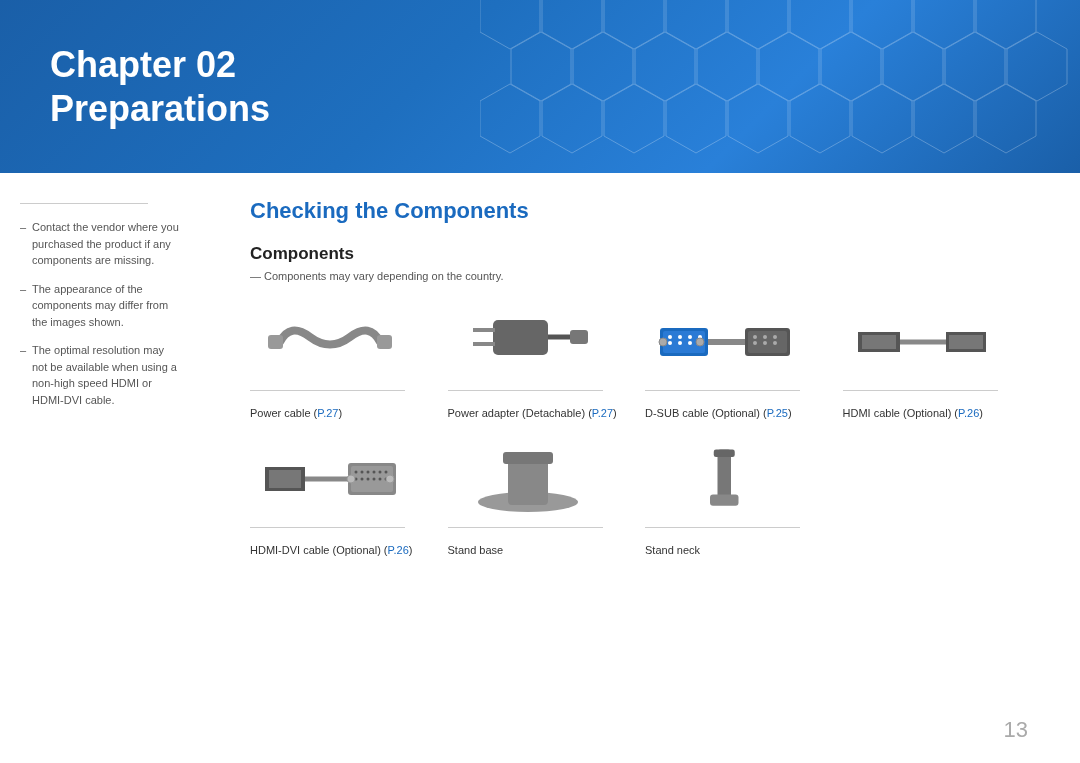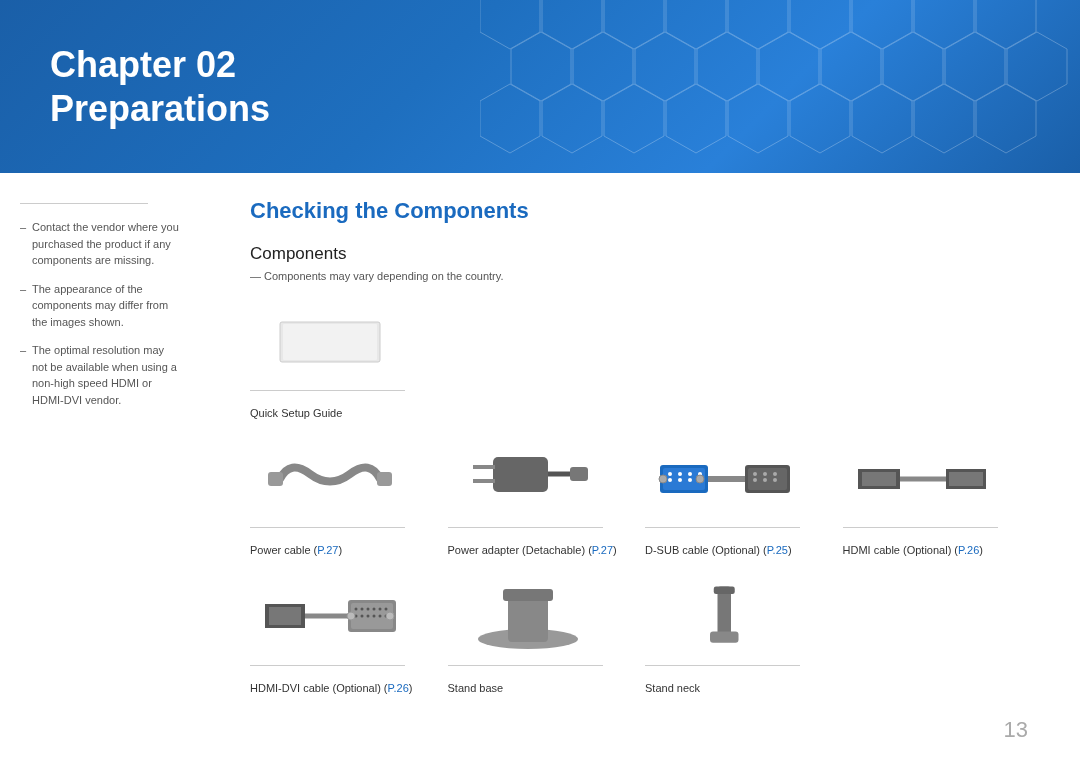--- a/index.html
+++ b/index.html
@@ -85,21 +85,21 @@
     .section-title {
       font-size: 22px;
       font-weight: 700;
       color: #1a6abf;
       margin-bottom: 20px;
       border-bottom: none;
     }
 
     .subsection-title {
       font-size: 17px;
-      font-weight: 400;
+      font-weight: 700;
       color: #222;
       margin-bottom: 6px;
     }
 
     .subtitle-note {
       font-size: 11px;
       color: #555;
       margin-bottom: 20px;
       padding-left: 14px;
       position: relative;
@@ -217,40 +217,30 @@
     <h1>Preparations</h1>
   </div>
 </div>
 
 <div class="main-content">
 
   <div class="sidebar">
     <div class="sidebar-divider"></div>
     <p class="sidebar-note">Contact the vendor where you purchased the product if any components are missing.</p>
     <p class="sidebar-note">The appearance of the components may differ from the images shown.</p>
-    <p class="sidebar-note">The optimal resolution may not be available when using a non-high speed HDMI or HDMI-DVI vendor.</p>
+    <p class="sidebar-note">The optimal resolution may not be available when using a non-high speed HDMI or HDMI-DVI cable.</p>
   </div>
 
   <div class="content">
     <h2 class="section-title">Checking the Components</h2>
     <h3 class="subsection-title">Components</h3>
     <p class="subtitle-note">Components may vary depending on the country.</p>
 
     <div class="components-grid">
 
-      <div class="component-item">
-        <div class="component-image">
-          <svg viewBox="0 0 120 70" xmlns="http://www.w3.org/2000/svg" style="width:120px;height:70px">
-            <rect x="10" y="15" width="100" height="40" rx="2" fill="#e8e8e8" stroke="#ccc" stroke-width="1"></rect>
-            <rect x="13" y="17" width="94" height="36" rx="1" fill="#f2f2f2"></rect>
-          </svg>
-        </div>
-        <div class="component-divider"></div>
-        <span class="component-label">Quick Setup Guide</span>
-      </div>
 
 
 
     </div>
 
     <div class="components-grid">
 
       <div class="component-item">
         <div class="component-image">
           <svg viewBox="0 0 140 80" xmlns="http://www.w3.org/2000/svg" style="width:140px;height:80px">

